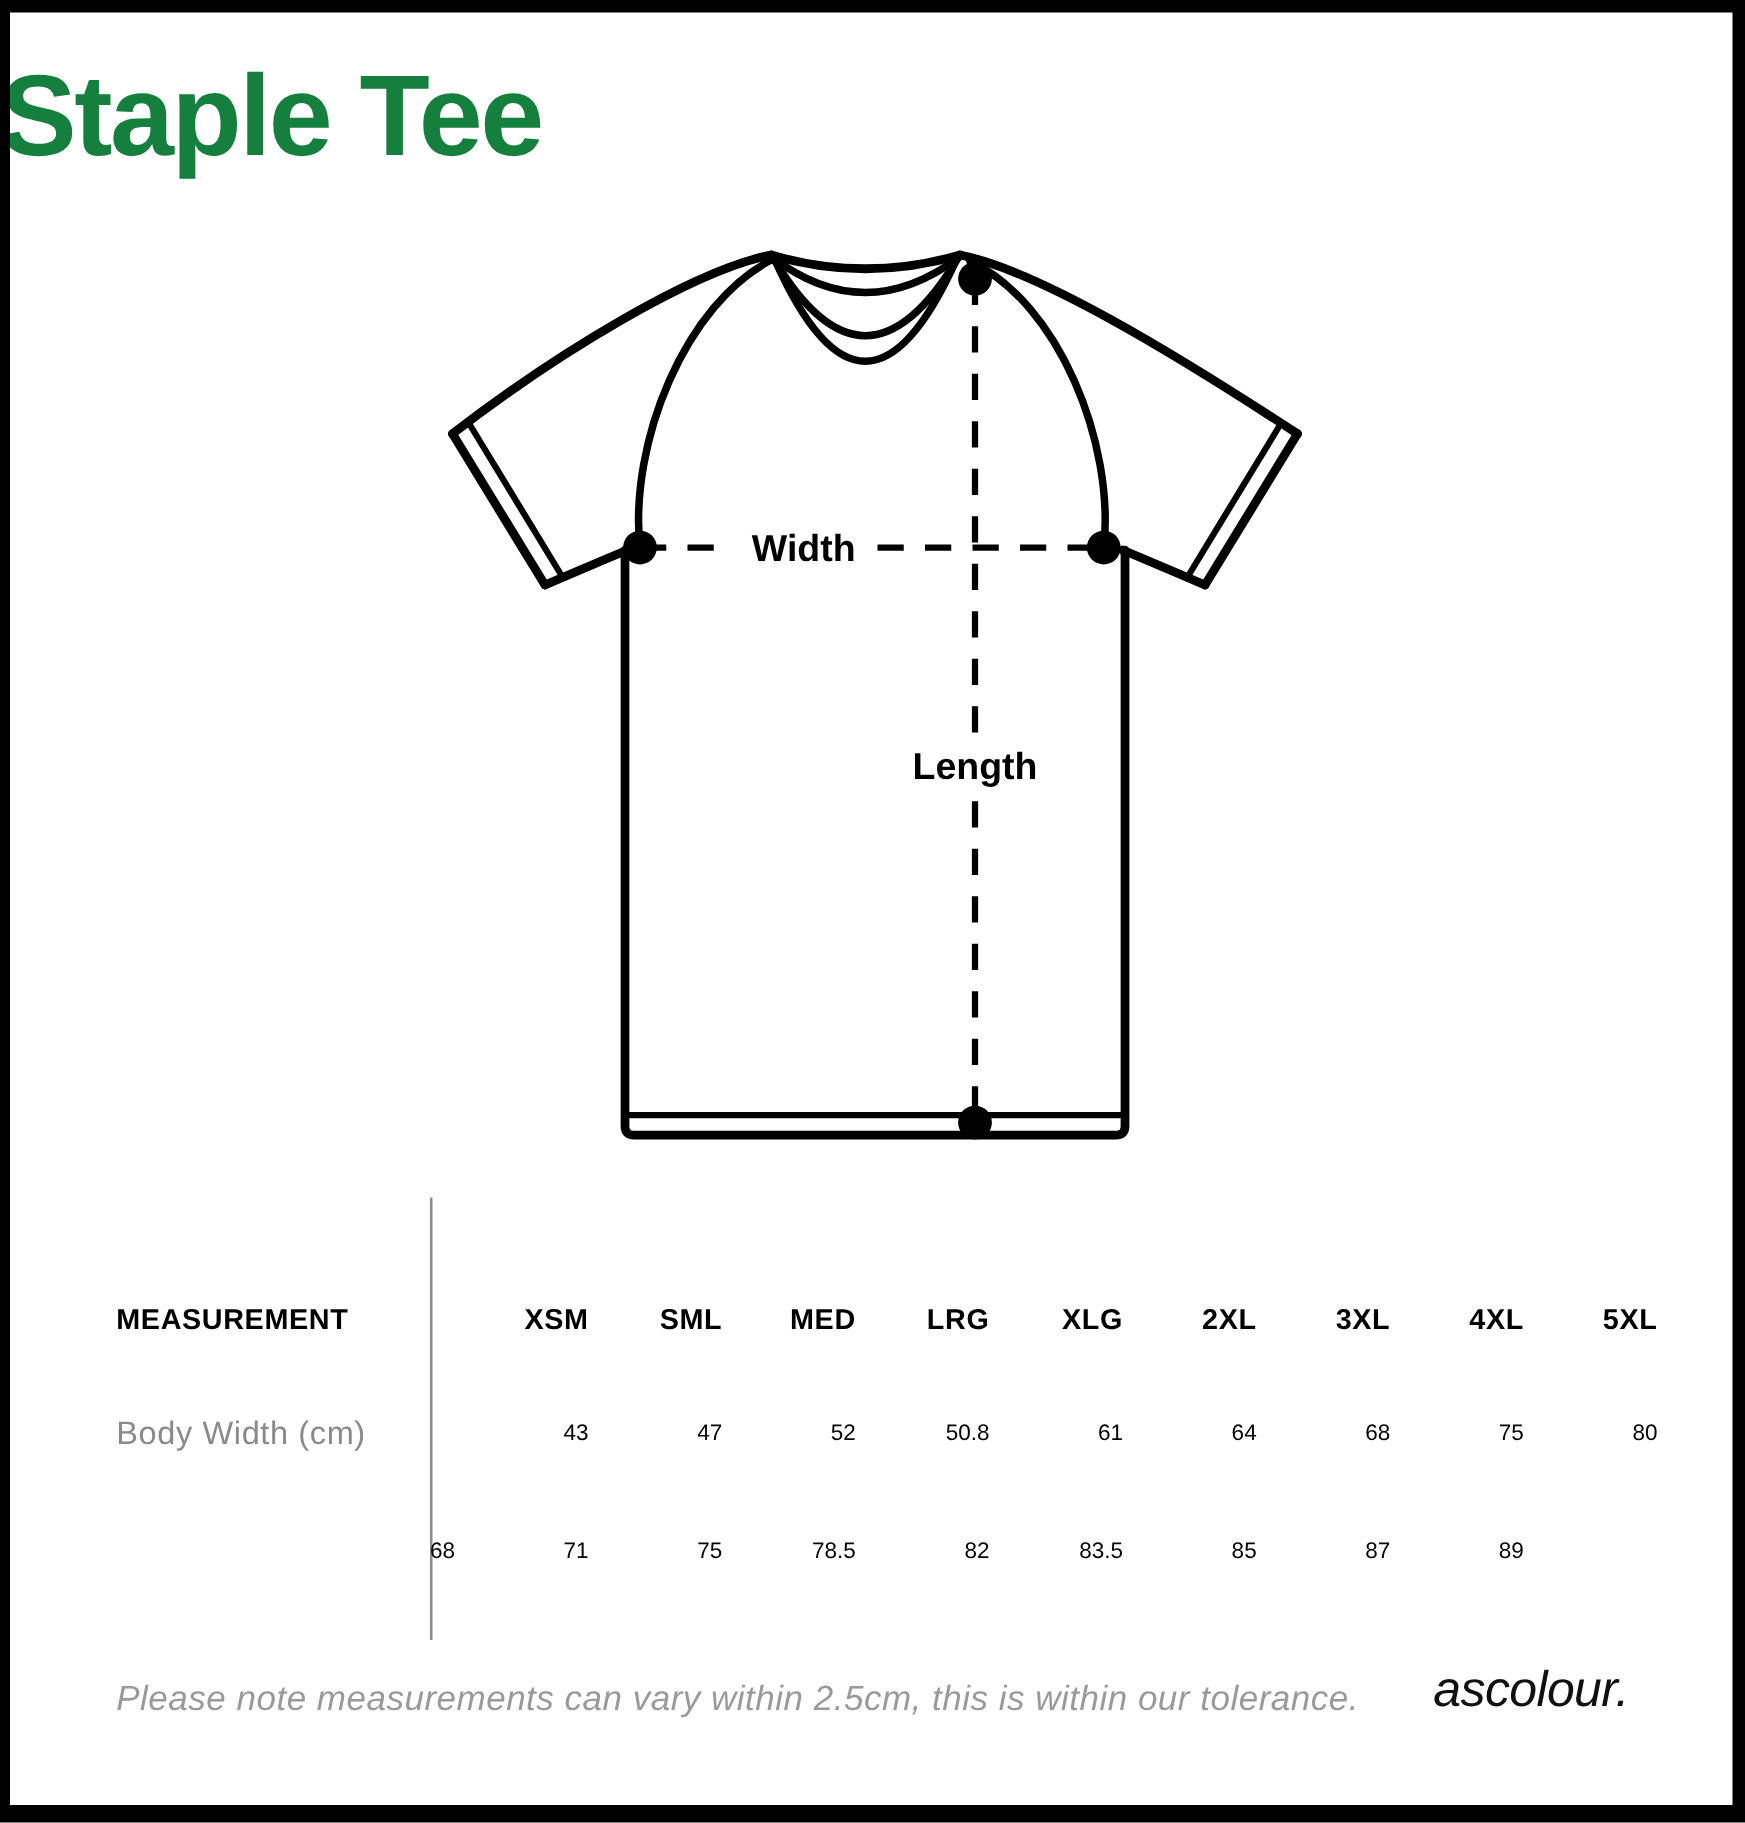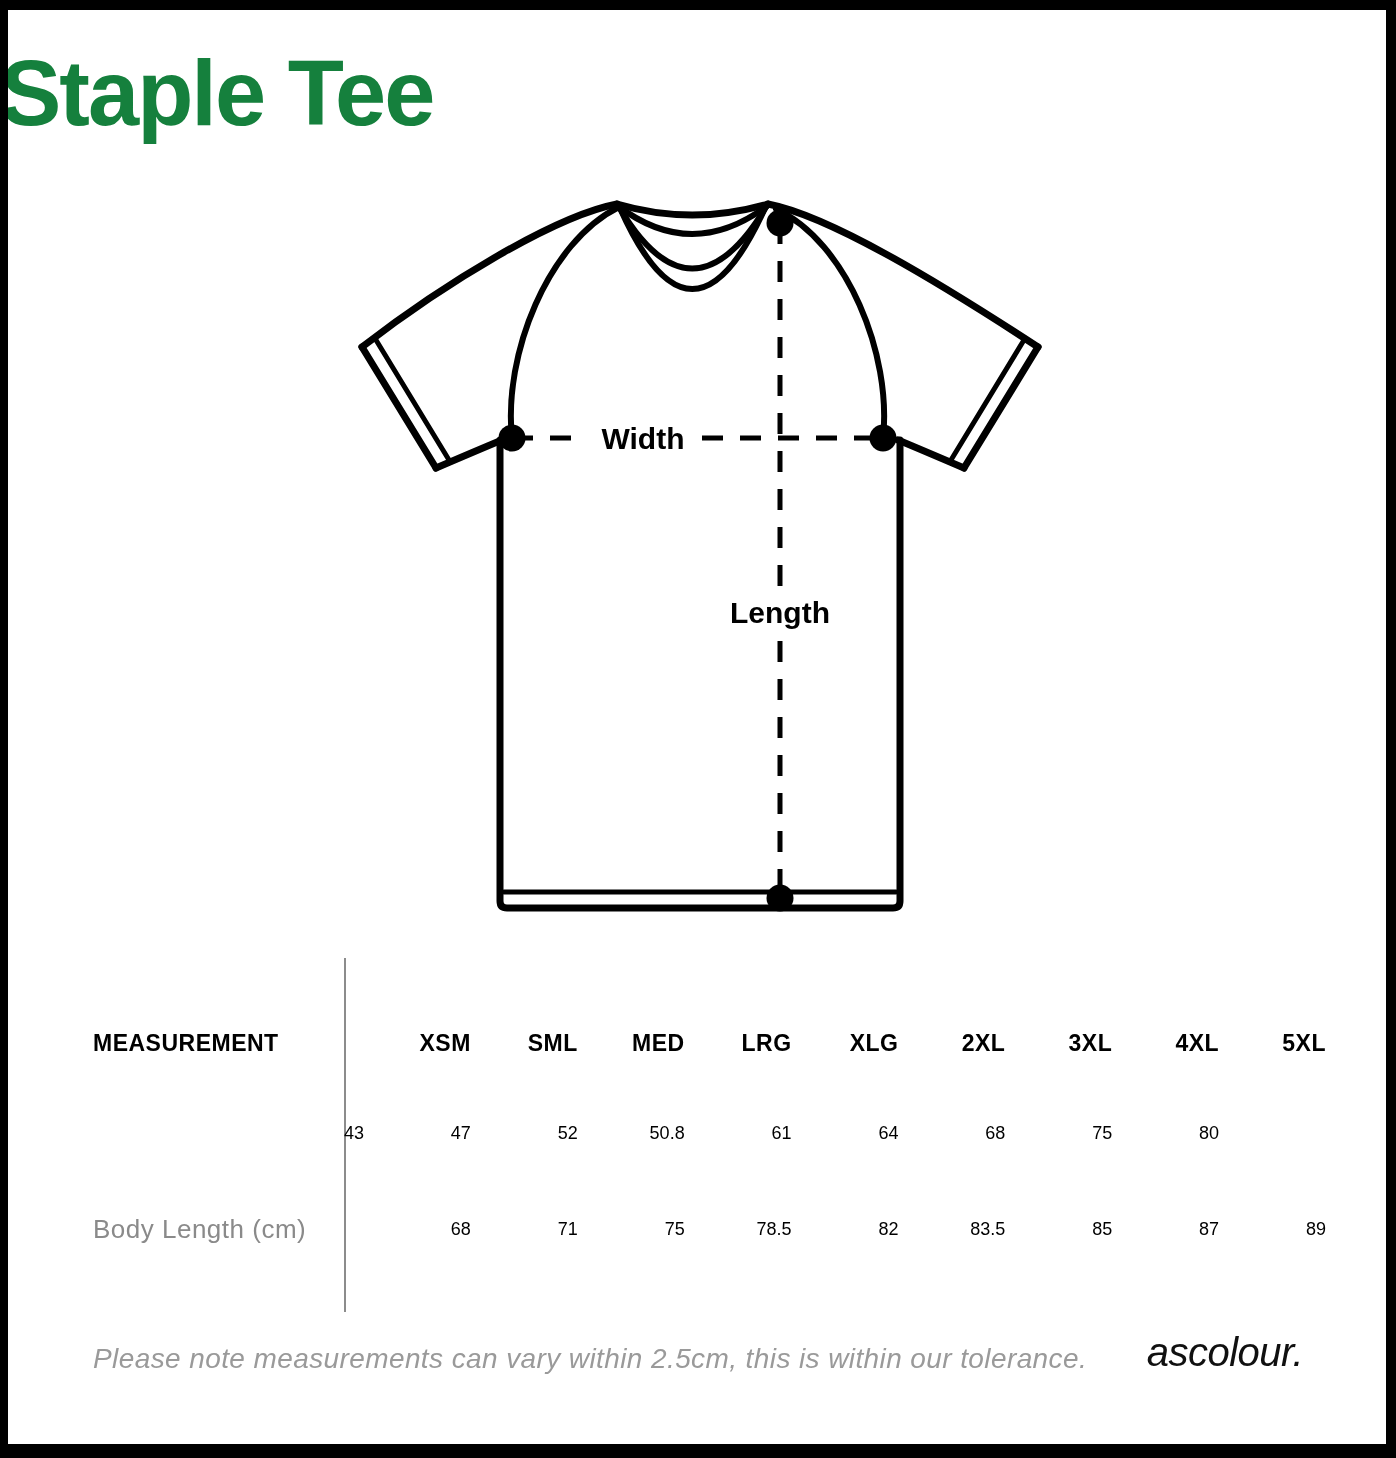--- a/index.html
+++ b/index.html
@@ -52,20 +52,21 @@
     font-weight: bold;
     fill: #000;
   }
   .trow {
     position: absolute;
     left: 93px;
     width: 1233px;
     display: grid;
     grid-template-columns: 271px repeat(9, 1fr);
     align-items: center;
+    margin-top: 12px;
   }
   .thead { top: 1029px; height: 28px; }
   .thead .head-cell {
     font-weight: bold;
     font-size: 23px;
     letter-spacing: 0.5px;
     color: #000;
   }
   .trow .c { text-align: right; }
   .data-row-1 { top: 1119px; height: 28px; }
@@ -168,33 +169,33 @@
   <div class="head-cell c">MED</div>
   <div class="head-cell c">LRG</div>
   <div class="head-cell c">XLG</div>
   <div class="head-cell c">2XL</div>
   <div class="head-cell c">3XL</div>
   <div class="head-cell c">4XL</div>
   <div class="head-cell c">5XL</div>
 </div>
 
 <div class="trow data-row-1">
+  <div class="row-label">Body Width (cm)</div>
   <div class="val c">43</div>
   <div class="val c">47</div>
   <div class="val c">52</div>
   <div class="val c">50.8</div>
   <div class="val c">61</div>
   <div class="val c">64</div>
   <div class="val c">68</div>
   <div class="val c">75</div>
   <div class="val c">80</div>
 </div>
 
 <div class="trow data-row-2">
-  <div class="row-label">Body Length (cm)</div>
   <div class="val c">68</div>
   <div class="val c">71</div>
   <div class="val c">75</div>
   <div class="val c">78.5</div>
   <div class="val c">82</div>
   <div class="val c">83.5</div>
   <div class="val c">85</div>
   <div class="val c">87</div>
   <div class="val c">89</div>
 </div>

